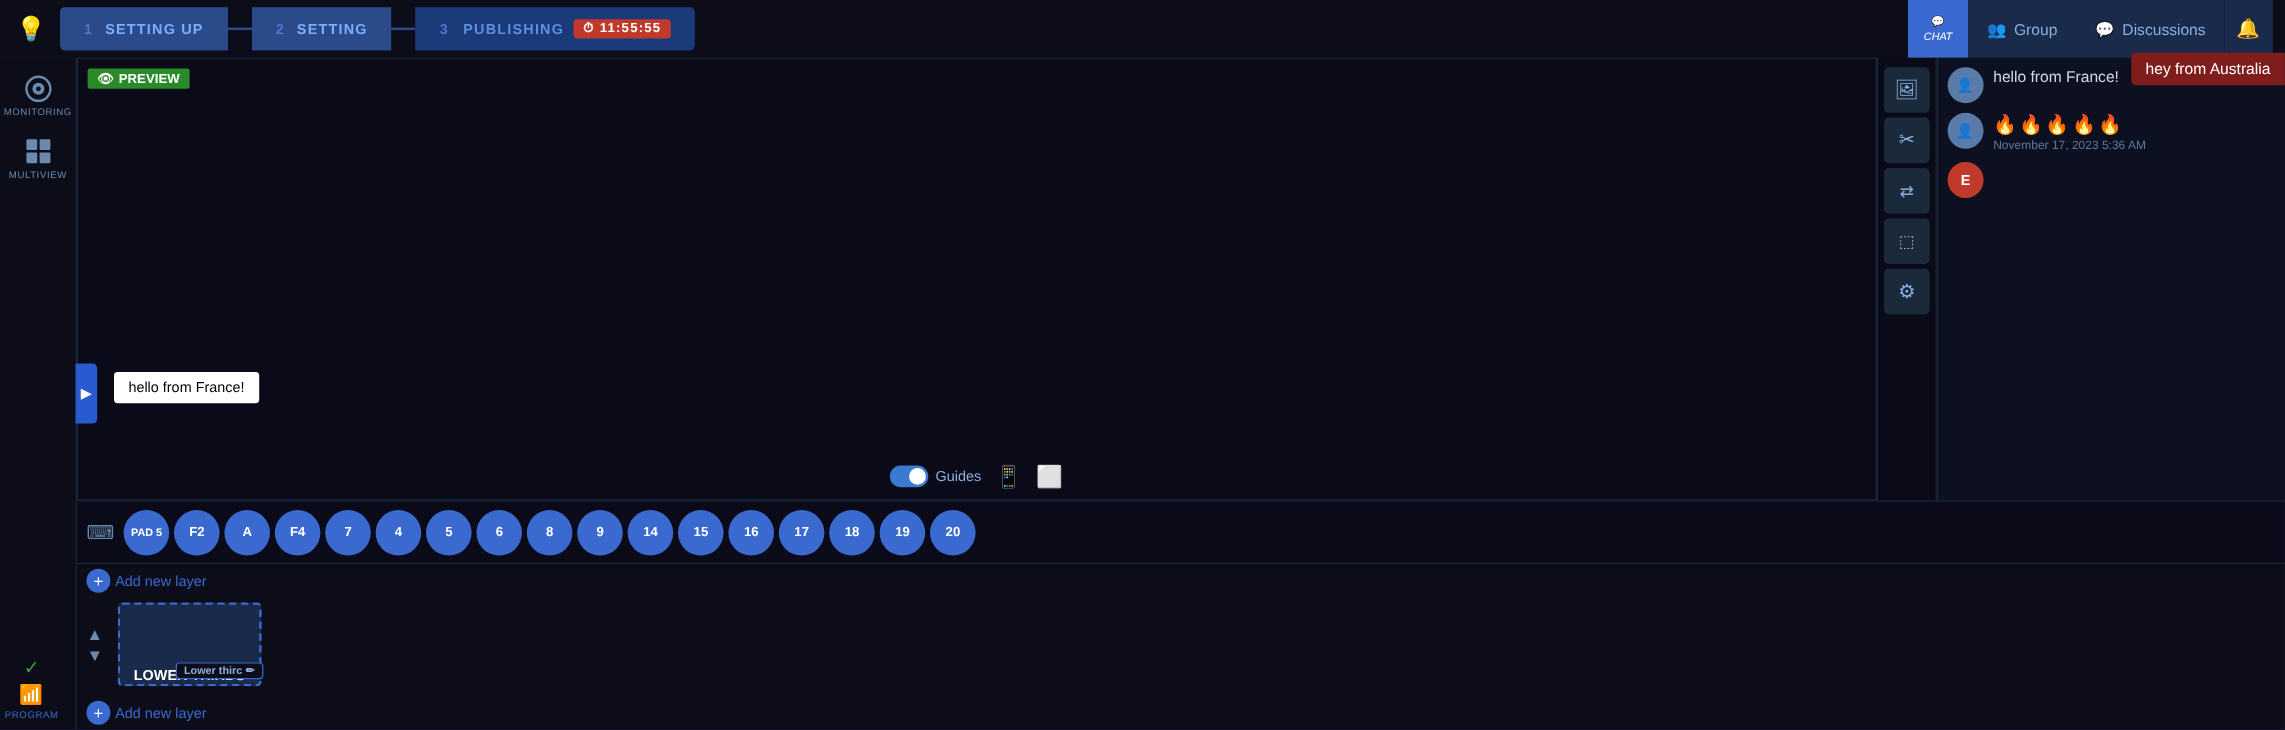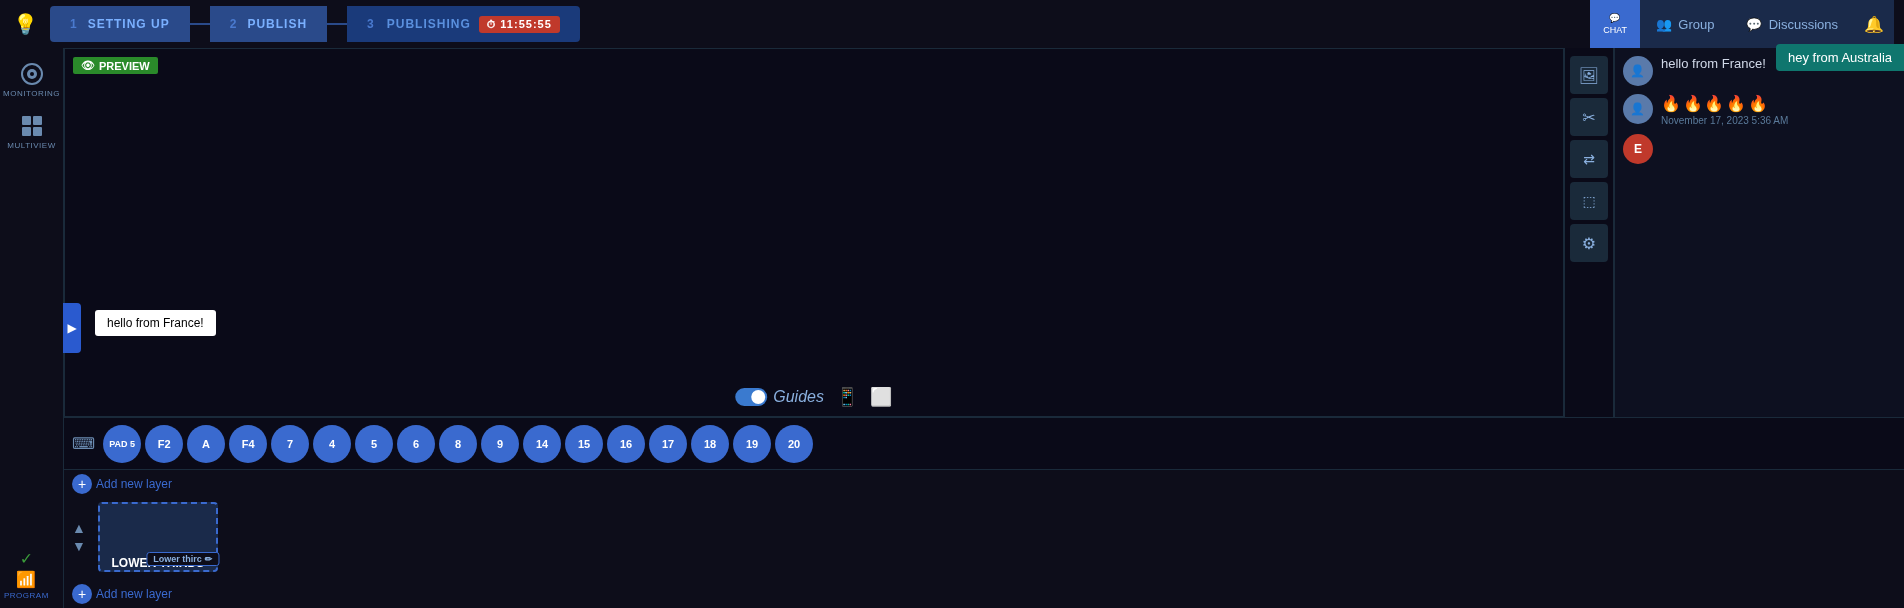--- a/index.html
+++ b/index.html
@@ -163,21 +163,21 @@
       align-items: center;
       justify-content: center;
       font-size: 16px;
     }
 
     
     .chat-popup {
       position: absolute;
       top: 44px;
       right: 0;
-      background: #0f766e;
+      background: #7f1d1d;
       color: #fff;
       padding: 6px 12px;
       border-radius: 4px 0 0 4px;
       font-size: 13px;
       white-space: nowrap;
       z-index: 100;
     }
 
     
     .main-content {
@@ -264,23 +264,22 @@
       transform: translateX(-50%);
       display: flex;
       align-items: center;
       gap: 12px;
     }
 
     .guides-toggle {
       display: flex;
       align-items: center;
       gap: 6px;
-      font-size: 16px;
+      font-size: 12px;
       color: #8ab0df;
-      font-style: italic;
     }
 
     .toggle-switch {
       width: 32px;
       height: 18px;
       background: #3a7acf;
       border-radius: 9px;
       position: relative;
       cursor: pointer;
     }
@@ -613,38 +612,38 @@
   <div class="top-bar-left">
     <div class="bulb-icon">💡</div>
     <div class="step-buttons">
       <button class="step-btn step-btn-1">
         <span class="step-num">1</span>
         <span>SETTING UP</span>
       </button>
       <div class="step-connector"></div>
       <button class="step-btn step-btn-2">
         <span class="step-num">2</span>
-        <span>PUBLISH</span>
+        <span>SETTING</span>
       </button>
       <div class="step-connector"></div>
       <button class="step-btn step-btn-3">
         <span class="step-num">3</span>
         <span>PUBLISHING</span>
         <span class="timer-badge">
           <span>⏱</span>
           <span>11:55:55</span>
         </span>
       </button>
     </div>
   </div>
 
   <div class="top-bar-right">
     <button class="chat-btn">
       <span>💬</span>
-      <span style="font-size:9px;">CHAT</span>
+      <span style="font-size:9px;font-style:italic;">CHAT</span>
     </button>
     <button class="group-btn">
       <span>👥</span>
       <span>Group</span>
     </button>
     <button class="discussions-btn">
       <span>💬</span>
       <span>Discussions</span>
     </button>
     <button class="bell-btn">

